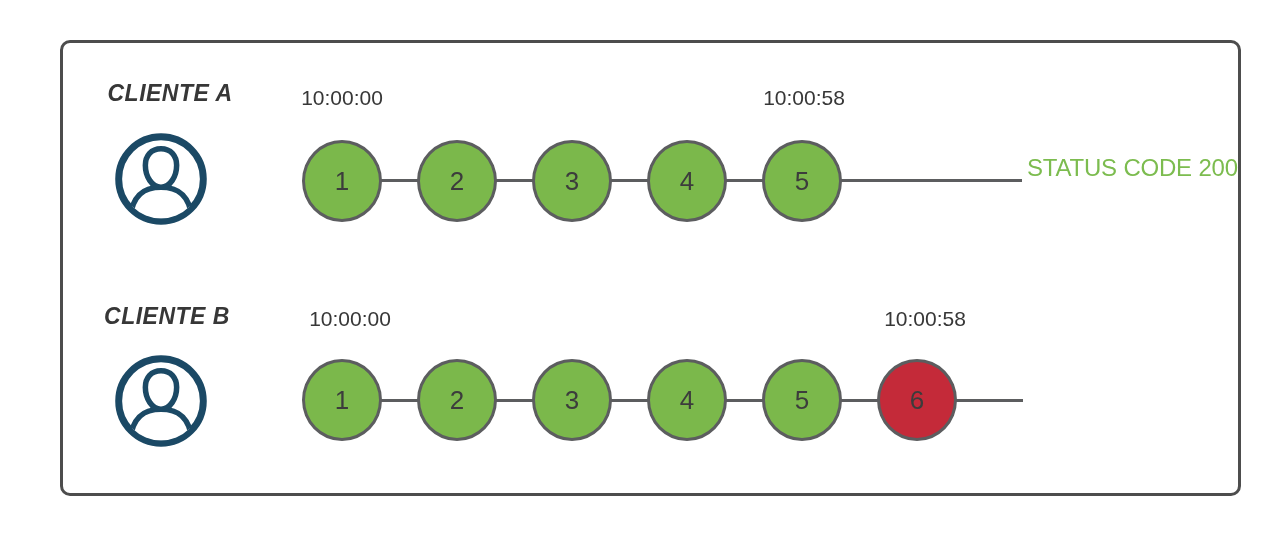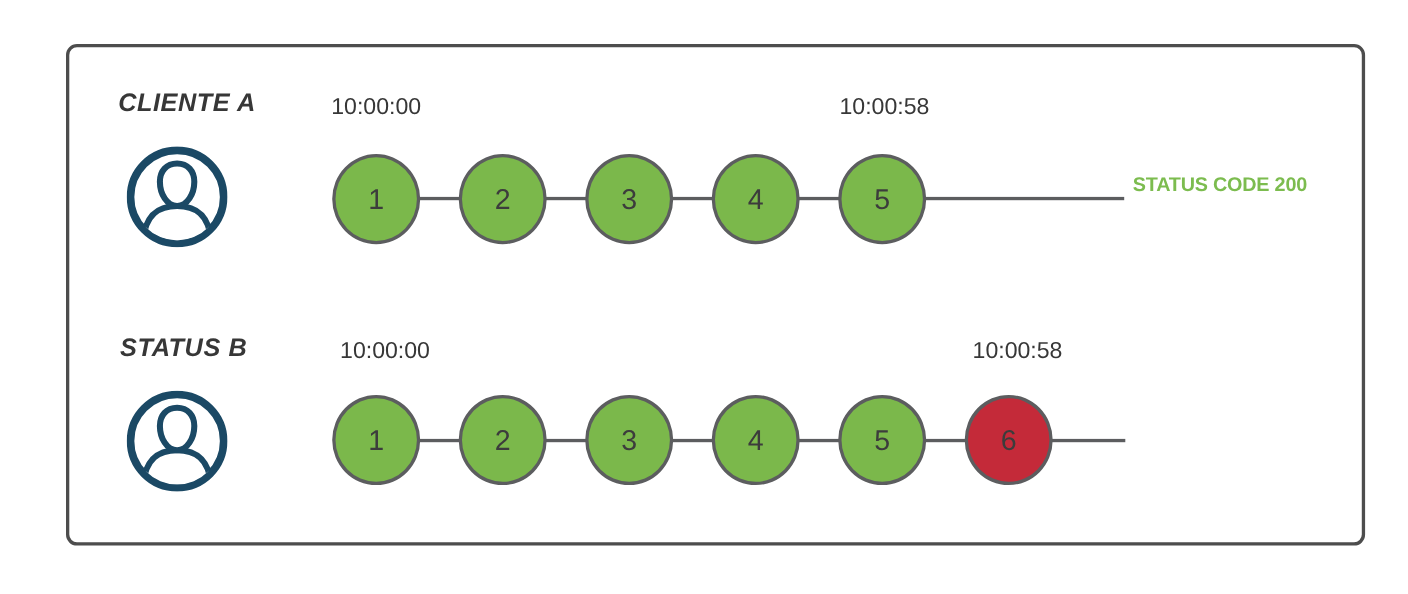--- a/index.html
+++ b/index.html
@@ -54,21 +54,21 @@
     border-radius: 50%;
     display: flex; align-items: center; justify-content: center;
     font-size: 26px; color: #3c3c3c;
     background: var(--success-fill, #7bb84b);
     flex: 0 0 auto;
   }
   .request-circle.error { background: var(--error-fill, #c42a39); }
 
   .status-block {
     width: 164px; text-align: center;
-    font-size: 18px; font-weight: bold;
+    font-size: 24px; font-weight: normal;
     line-height: 22px;
     letter-spacing: -0.2px;
     white-space: nowrap;
   }
   .status-block.success { color: var(--success-text, #7cbc4f); }
   .status-block.error   { color: var(--error-text, #cf2b38); }
 
   
   .label-a   { left: 7px;   top: 37px; }
   .avatar-a  { left: 52px;  top: 90px; }
@@ -121,21 +121,21 @@
           <div class="request-circle success">4</div>
           <div class="request-circle success">5</div>
         </div>
 
       <div class="abs status-block status-a success">
         <div>STATUS CODE 200</div>
       </div>
     </section>
 
     <section>
-      <div class="abs client-label label-b">STATUS B</div>
+      <div class="abs client-label label-b">CLIENTE B</div>
 
       <svg class="abs avatar avatar-b" viewBox="0 0 100 100">
         <defs>
           <clipPath id="clipB">
               <circle cx="50" cy="50" r="43"></circle>
             </clipPath>
         </defs>
         <circle cx="50" cy="50" r="46" fill="#ffffff" stroke="#1B4965" stroke-width="7.5"></circle>
         <g clip-path="url(#clipB)">
           <path d="M16,96 C18,66 33,59 50,59 C67,59 82,66 84,96 Z" fill="#ffffff" stroke="#1B4965" stroke-width="6"></path>

